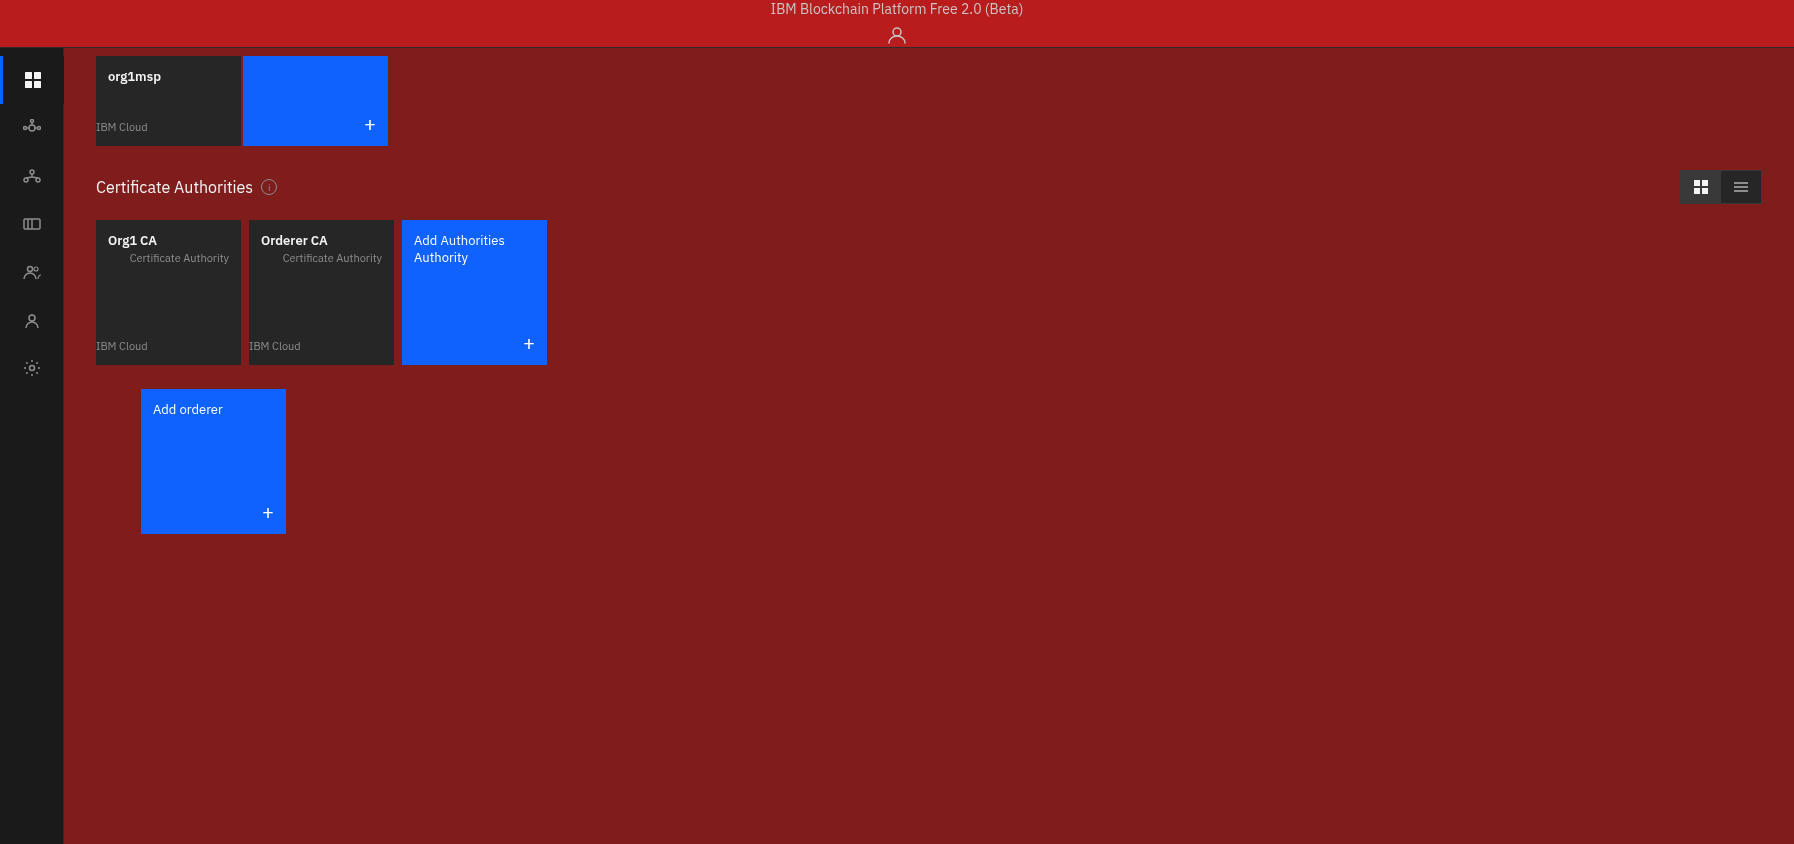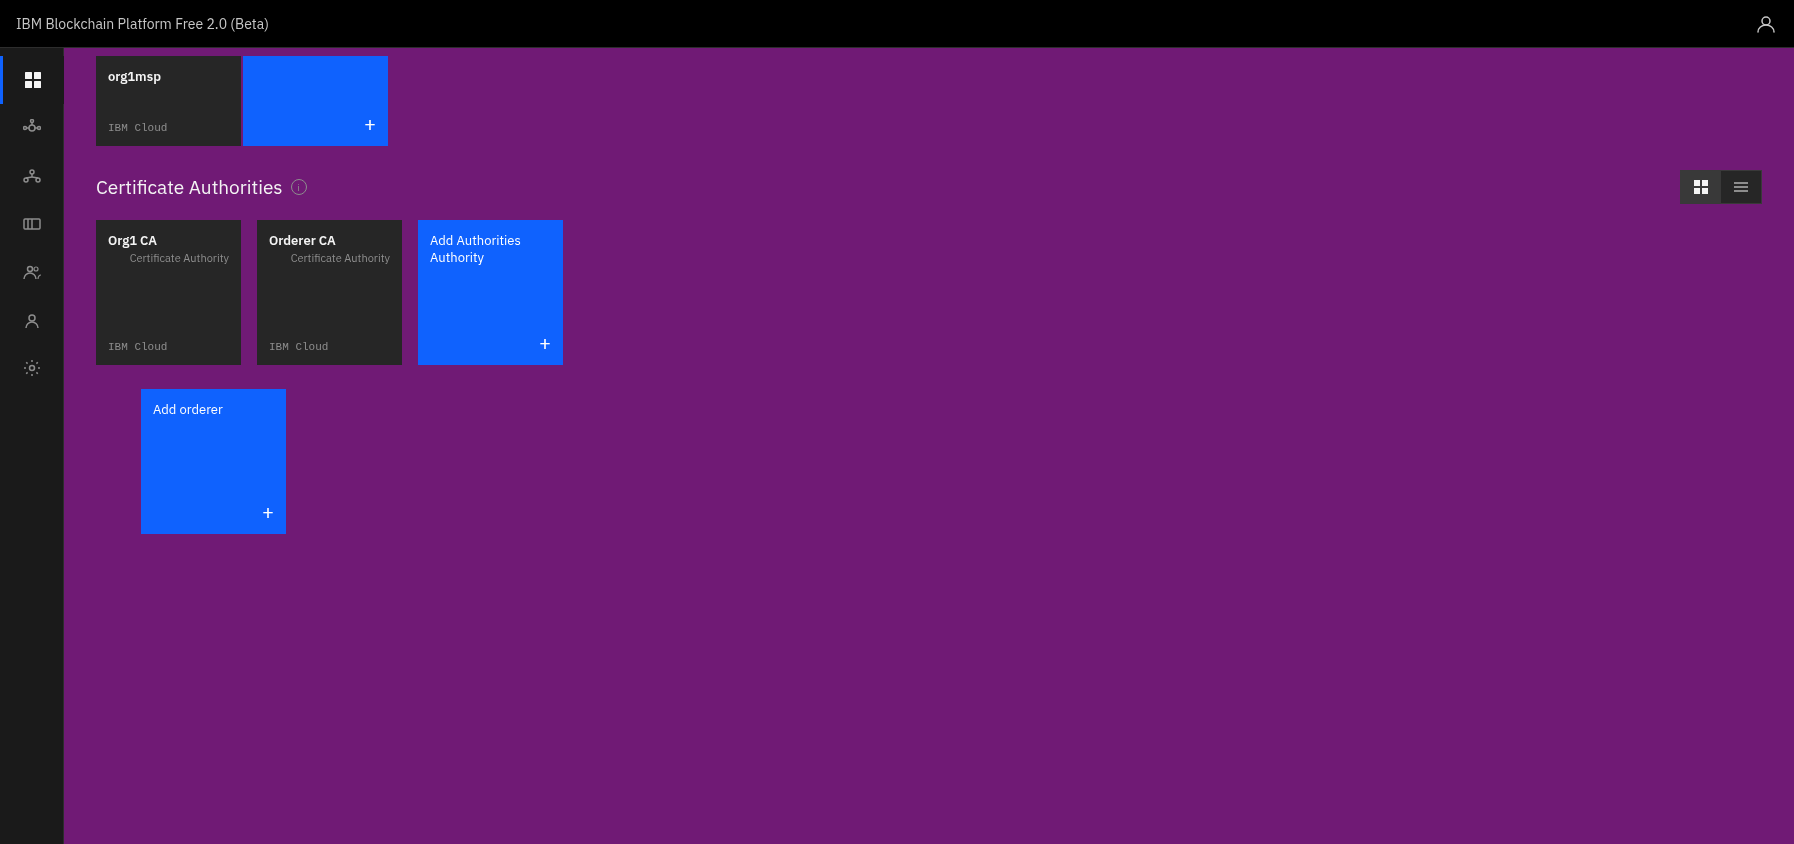--- a/index.html
+++ b/index.html
@@ -10,28 +10,29 @@
       font-family: 'IBM Plex Sans', Arial, sans-serif;
       width: 1794px;
       height: 844px;
       overflow: hidden;
       display: flex;
       flex-direction: column;
     }
 
     
     .topbar {
-      background-color: #000000;
+      background-color: #b91c1c;
       height: 48px;
       display: flex;
       align-items: center;
       justify-content: space-between;
-      padding: 0 16px;
+      padding: 0 0;
       border-bottom: 1px solid #2d2d2d;
       flex-shrink: 0;
+      flex-direction: column;
     }
     .topbar-title {
       font-size: 14px;
       color: #c6c6c6;
     }
     .topbar-user-icon {
       width: 24px;
       height: 24px;
       display: flex;
       align-items: center;
@@ -81,40 +82,40 @@
       display: flex;
       align-items: center;
       justify-content: center;
     }
 
     
     .content {
       flex: 1;
       padding: 0 32px;
       overflow-y: auto;
-      background-color: #701a75;
+      background-color: #7f1d1d;
     }
 
     
     .section-header {
       display: flex;
       align-items: center;
       justify-content: space-between;
       margin-bottom: 16px;
       margin-top: 24px;
     }
 
     .section-title-area {
       display: flex;
       align-items: center;
       gap: 8px;
     }
 
     .section-title {
-      font-size: 19px;
+      font-size: 16px;
       font-weight: 400;
       color: #f4f4f4;
     }
 
     .info-icon {
       width: 16px;
       height: 16px;
       border-radius: 50%;
       border: 1px solid #8d8d8d;
       display: flex;
@@ -144,21 +145,21 @@
     }
 
     .view-btn.active {
       background-color: #393939;
       color: #f4f4f4;
     }
 
     
     .cards-grid {
       display: flex;
-      gap: 16px;
+      gap: 8px;
       flex-wrap: wrap;
       margin-bottom: 24px;
     }
 
     
     .card {
       width: 145px;
       height: 145px;
       background-color: #262626;
       display: flex;
@@ -177,24 +178,23 @@
 
     .card-type {
       font-size: 11px;
       color: #8d8d8d;
       text-align: right;
     }
 
     .card-cloud {
       position: absolute;
       bottom: 12px;
-      left: 12px;
+      left: 0;
       font-size: 11px;
       color: #8d8d8d;
-      font-family: Liberation Mono, monospace;
     }
 
     
     .card-add {
       width: 145px;
       height: 145px;
       background-color: #0f62fe;
       display: flex;
       flex-direction: column;
       padding: 12px;

